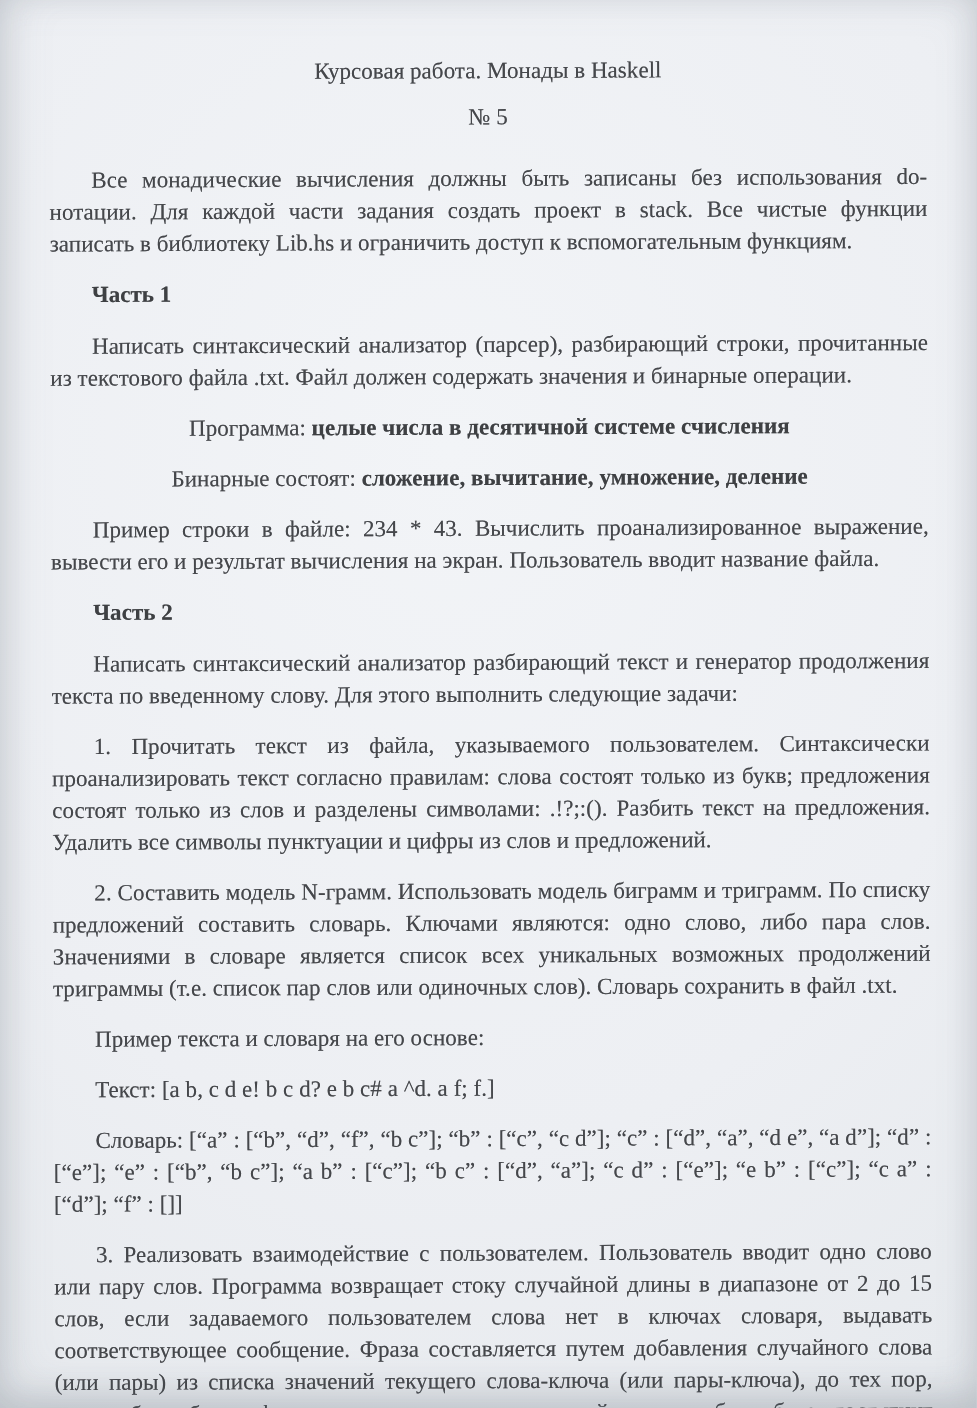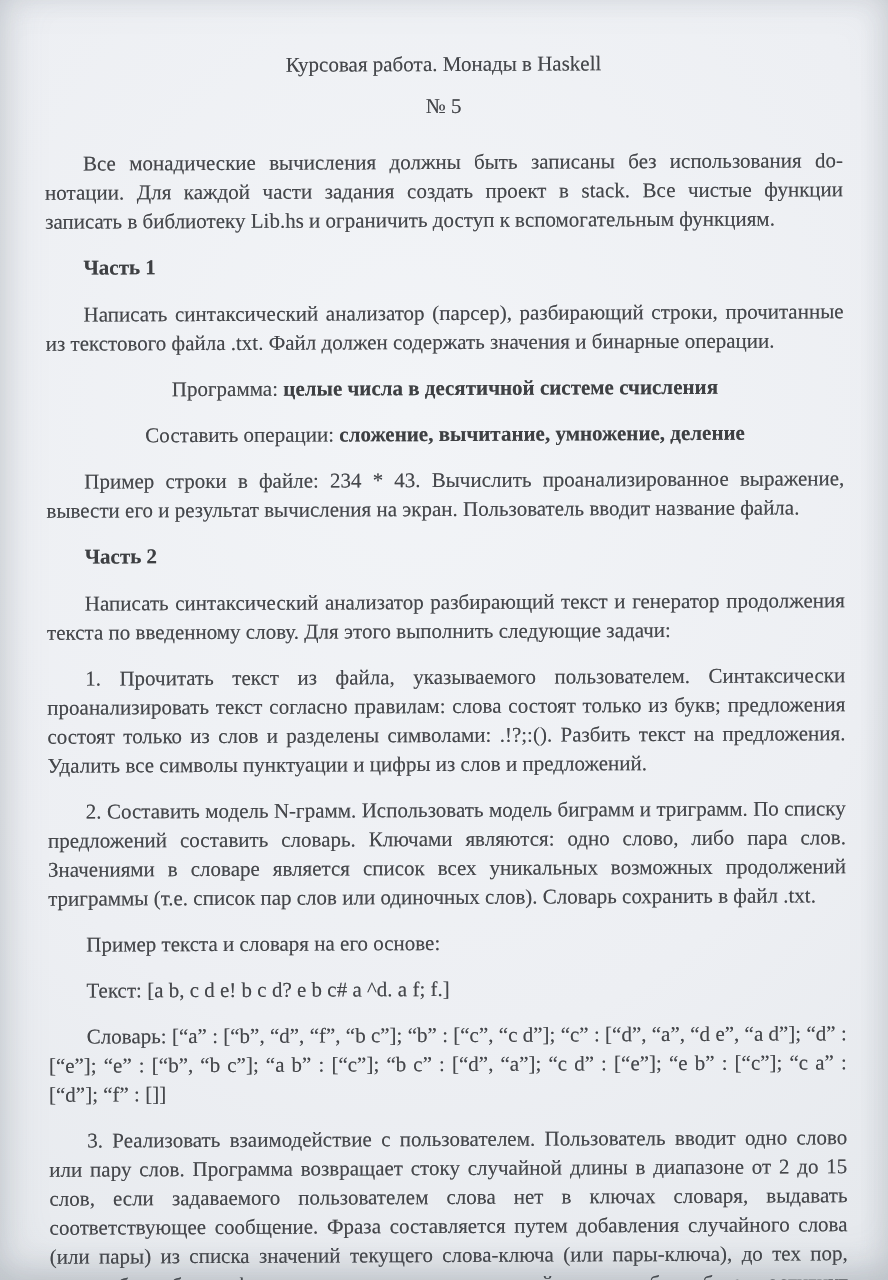--- a/index.html
+++ b/index.html
@@ -57,21 +57,21 @@
     <p class="center title">Курсовая работа. Монады в Haskell</p>
     <p class="center variant">№ 5</p>
 
     <p class="para">Все монадические вычисления должны быть записаны без использования do-нотации. Для каждой части задания создать проект в stack. Все чистые функции записать в библиотеку Lib.hs и ограничить доступ к вспомогательным функциям.</p>
 
     <p class="heading">Часть 1</p>
     <p class="para">Написать синтаксический анализатор (парсер), разбирающий строки, прочитанные из текстового файла .txt. Файл должен содержать значения и бинарные операции.</p>
 
     <p class="center"><span>Программа: </span><span class="emph">целые числа в десятичной системе счисления</span></p>
 
-    <p class="center"><span>Составить операции: </span><span class="emph">сложение, вычитание, умножение, деление</span></p>
+    <p class="center"><span>Бинарные состоят: </span><span class="emph">сложение, вычитание, умножение, деление</span></p>
 
     <p class="para">Пример строки в файле: 234 * 43. Вычислить проанализированное выражение, вывести его и результат вычисления на экран. Пользователь вводит название файла.</p>
 
     <p class="heading">Часть 2</p>
     <p class="para">Написать синтаксический анализатор разбирающий текст и генератор продолжения текста по введенному слову. Для этого выполнить следующие задачи:</p>
 
     <p class="para">1. Прочитать текст из файла, указываемого пользователем. Синтаксически проанализировать текст согласно правилам: слова состоят только из букв; предложения состоят только из слов и разделены символами: .!?;:(). Разбить текст на предложения. Удалить все символы пунктуации и цифры из слов и предложений.</p>
     <p class="para">2. Составить модель N-грамм. Использовать модель биграмм и триграмм. По списку предложений составить словарь. Ключами являются: одно слово, либо пара слов. Значениями в словаре является список всех уникальных возможных продолжений триграммы (т.е. список пар слов или одиночных слов). Словарь сохранить в файл .txt.</p>
 
     <p class="para">Пример текста и словаря на его основе:</p>

